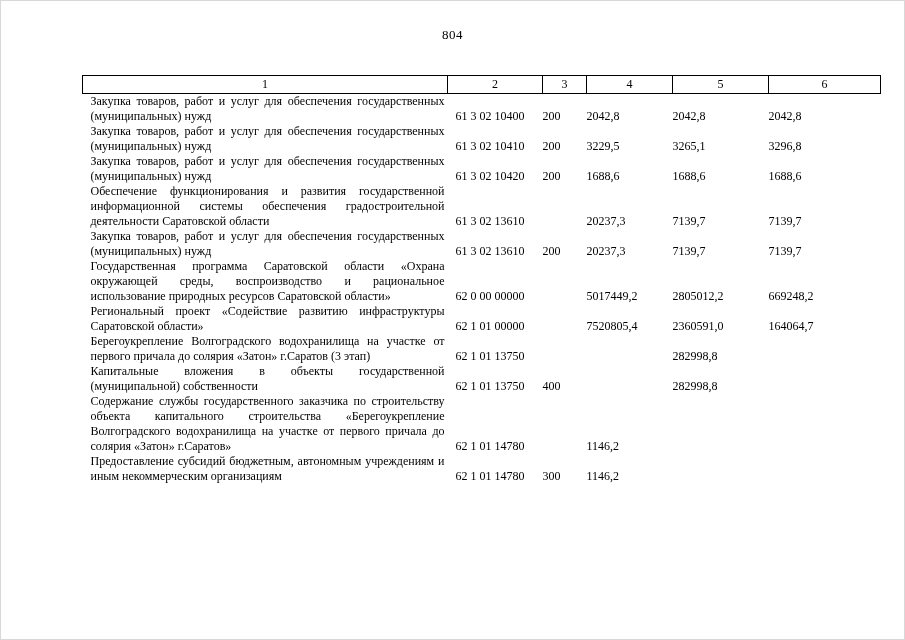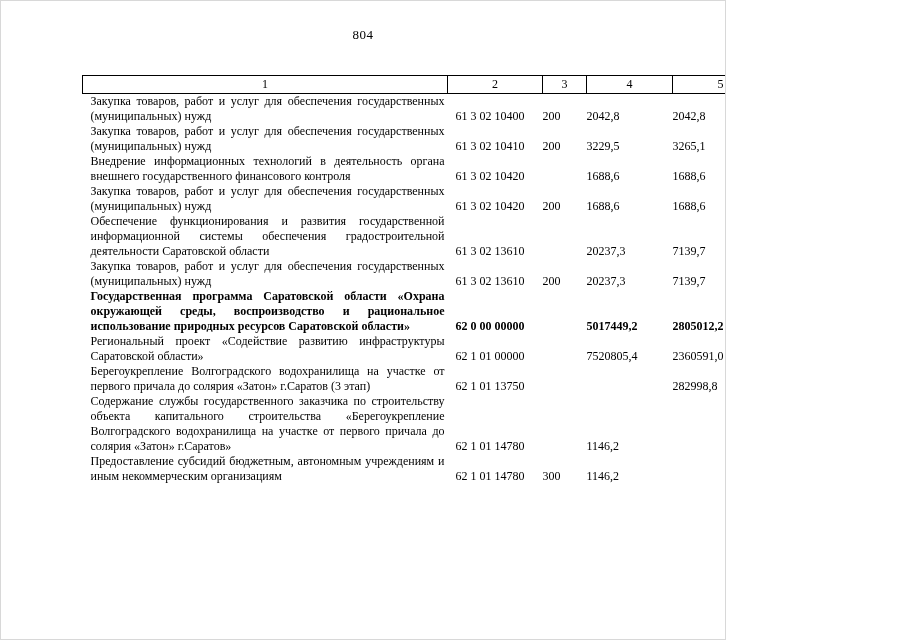--- a/index.html
+++ b/index.html
@@ -2,21 +2,21 @@
 <html lang="ru"><head>
 <meta charset="utf-8">
 <style>
   html, body {
     margin: 0;
     padding: 0;
     background: #ffffff;
   }
   .page {
     position: relative;
-    width: 726px;
+    width: 905px;
     height: 640px;
     background: #ffffff;
     border: 1px solid #d8d8d8;
     box-sizing: border-box;
     font-family: "Liberation Serif", "DejaVu Serif", serif;
     color: #000000;
     overflow: hidden;
   }
   .page-number {
     position: absolute;
@@ -59,21 +59,21 @@
     white-space: nowrap;
   }
   td.c3 {
     text-align: left;
   }
   td.c4, td.c5, td.c6 {
     padding-right: 6px !important;
     white-space: nowrap;
   }
   tr.bold td {
-    font-weight: bold;
+    font-weight: normal;
   }
 </style>
 </head>
 <body>
 
 <div class="page">
   <div class="page-number">804</div>
 
   <table class="budget-table">
     <colgroup>
@@ -103,28 +103,20 @@
           <td class="c5">2042,8</td>
           <td class="c6">2042,8</td>
         </tr>
         <tr>
           <td class="c1">Закупка товаров, работ и услуг для обеспечения государственных (муниципальных) нужд</td>
           <td class="c2">61 3 02 10410</td>
           <td class="c3">200</td>
           <td class="c4">3229,5</td>
           <td class="c5">3265,1</td>
           <td class="c6">3296,8</td>
-        </tr>
-        <tr>
-          <td class="c1">Внедрение информационных технологий в деятельность органа внешнего государственного финансового контроля</td>
-          <td class="c2">61 3 02 10420</td>
-          <td class="c3"></td>
-          <td class="c4">1688,6</td>
-          <td class="c5">1688,6</td>
-          <td class="c6">1688,6</td>
         </tr>
         <tr>
           <td class="c1">Закупка товаров, работ и услуг для обеспечения государственных (муниципальных) нужд</td>
           <td class="c2">61 3 02 10420</td>
           <td class="c3">200</td>
           <td class="c4">1688,6</td>
           <td class="c5">1688,6</td>
           <td class="c6">1688,6</td>
         </tr>
         <tr>
@@ -161,20 +153,28 @@
         </tr>
         <tr>
           <td class="c1">Берегоукрепление Волгоградского водохранилища на участке от первого причала до солярия «Затон» г.Саратов (3 этап)</td>
           <td class="c2">62 1 01 13750</td>
           <td class="c3"></td>
           <td class="c4"></td>
           <td class="c5">282998,8</td>
           <td class="c6"></td>
         </tr>
         <tr>
+          <td class="c1">Капитальные вложения в объекты государственной (муниципальной) собственности</td>
+          <td class="c2">62 1 01 13750</td>
+          <td class="c3">400</td>
+          <td class="c4"></td>
+          <td class="c5">282998,8</td>
+          <td class="c6"></td>
+        </tr>
+        <tr>
           <td class="c1">Содержание службы государственного заказчика по строительству объекта капитального строительства «Берегоукрепление Волгоградского водохранилища на участке от первого причала до солярия «Затон» г.Саратов»</td>
           <td class="c2">62 1 01 14780</td>
           <td class="c3"></td>
           <td class="c4">1146,2</td>
           <td class="c5"></td>
           <td class="c6"></td>
         </tr>
         <tr>
           <td class="c1">Предоставление субсидий бюджетным, автономным учреждениям и иным некоммерческим организациям</td>
           <td class="c2">62 1 01 14780</td>

